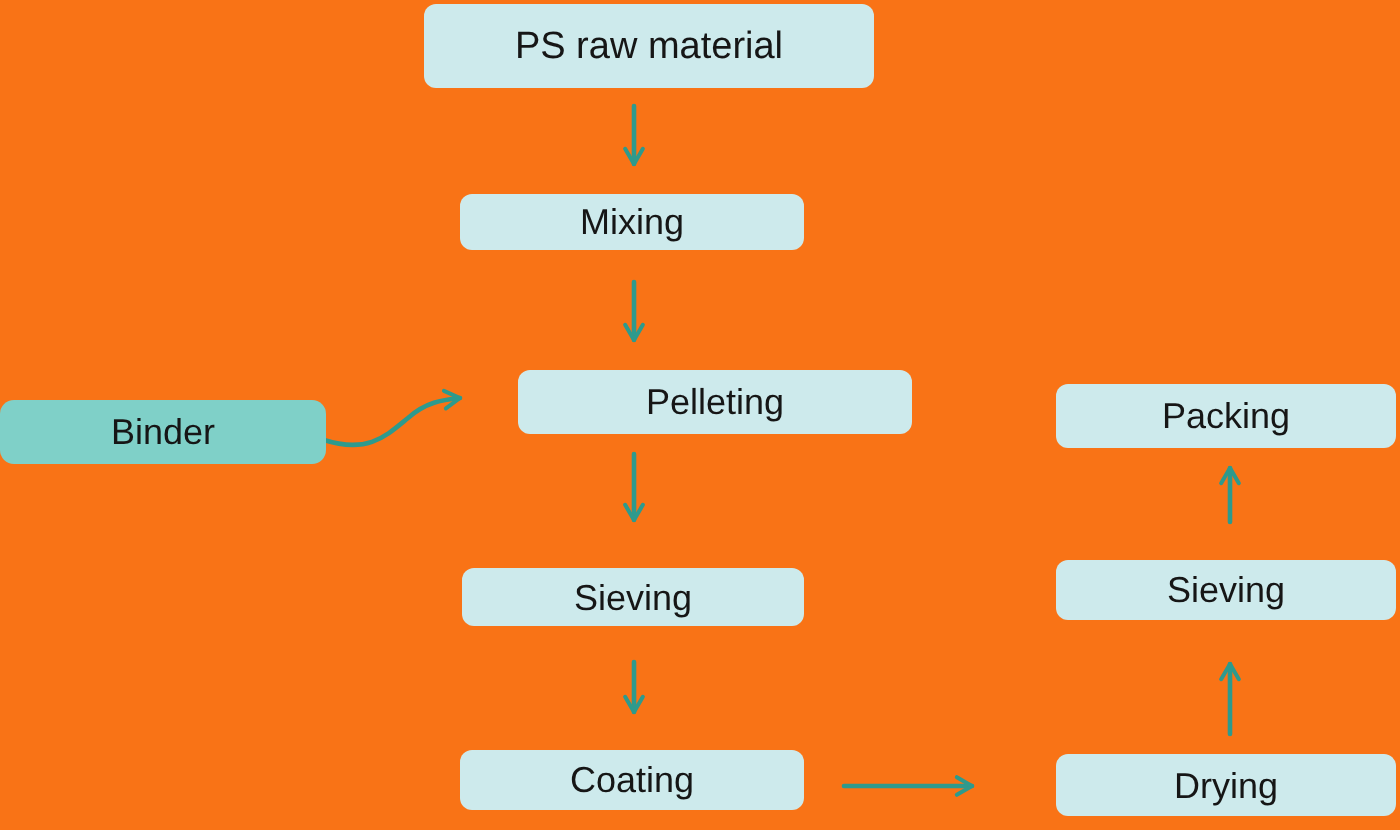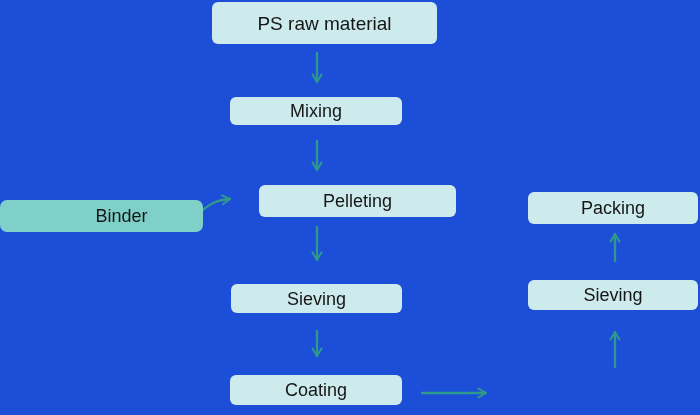--- a/index.html
+++ b/index.html
@@ -4,21 +4,21 @@
 <style>
   html, body {
     margin: 0;
     padding: 0;
     background: #ffffff;
   }
   .canvas {
     position: relative;
     width: 700px;
     height: 415px;
-    background: #1d4ed8;
+    background: #f97316;
     font-family: "Liberation Sans", sans-serif;
     overflow: hidden;
   }
   .arrow-layer {
     position: absolute;
     left: 0;
     top: 0;
     width: 700px;
     height: 415px;
   }
@@ -36,21 +36,21 @@
   }
   .node.binder {
     background: #7fd0c8;
     border-radius: 7px;
   }
   .n-ps       { left: 212px; top: 2px;   width: 225px; height: 42px; font-size: 19px; }
   .n-mixing   { left: 230px; top: 97px;  width: 172px; height: 28px; }
   .n-pellet   { left: 231px; top: 185px; width: 197px; height: 32px; margin-left: 28px; }
   .n-sieve1   { left: 231px; top: 284px; width: 171px; height: 29px; }
   .n-coating  { left: 230px; top: 375px; width: 172px; height: 30px; }
-  .n-binder   { left: 0px;   top: 200px; width: 163px; height: 32px; padding-left: 40px; }
+  .n-binder   { left: 0px;   top: 200px; width: 163px; height: 32px; }
   .n-packing  { left: 528px; top: 192px; width: 170px; height: 32px; }
   .n-sieve2   { left: 528px; top: 280px; width: 170px; height: 30px; }
   .n-drying   { left: 528px; top: 377px; width: 170px; height: 31px; }
 </style>
 </head>
 <body>
 
 <div class="canvas">
 
   <svg class="arrow-layer" width="700" height="415" viewBox="0 0 700 415" xmlns="http://www.w3.org/2000/svg">
@@ -88,20 +88,23 @@
   </div>
 
   <div class="node n-sieve1">
     <span>Sieving</span>
   </div>
 
   <div class="node n-coating">
     <span>Coating</span>
   </div>
 
+  <div class="node n-drying">
+    <span>Drying</span>
+  </div>
 
   <div class="node n-sieve2">
     <span>Sieving</span>
   </div>
 
   <div class="node n-packing">
     <span>Packing</span>
   </div>
 
 </div>

